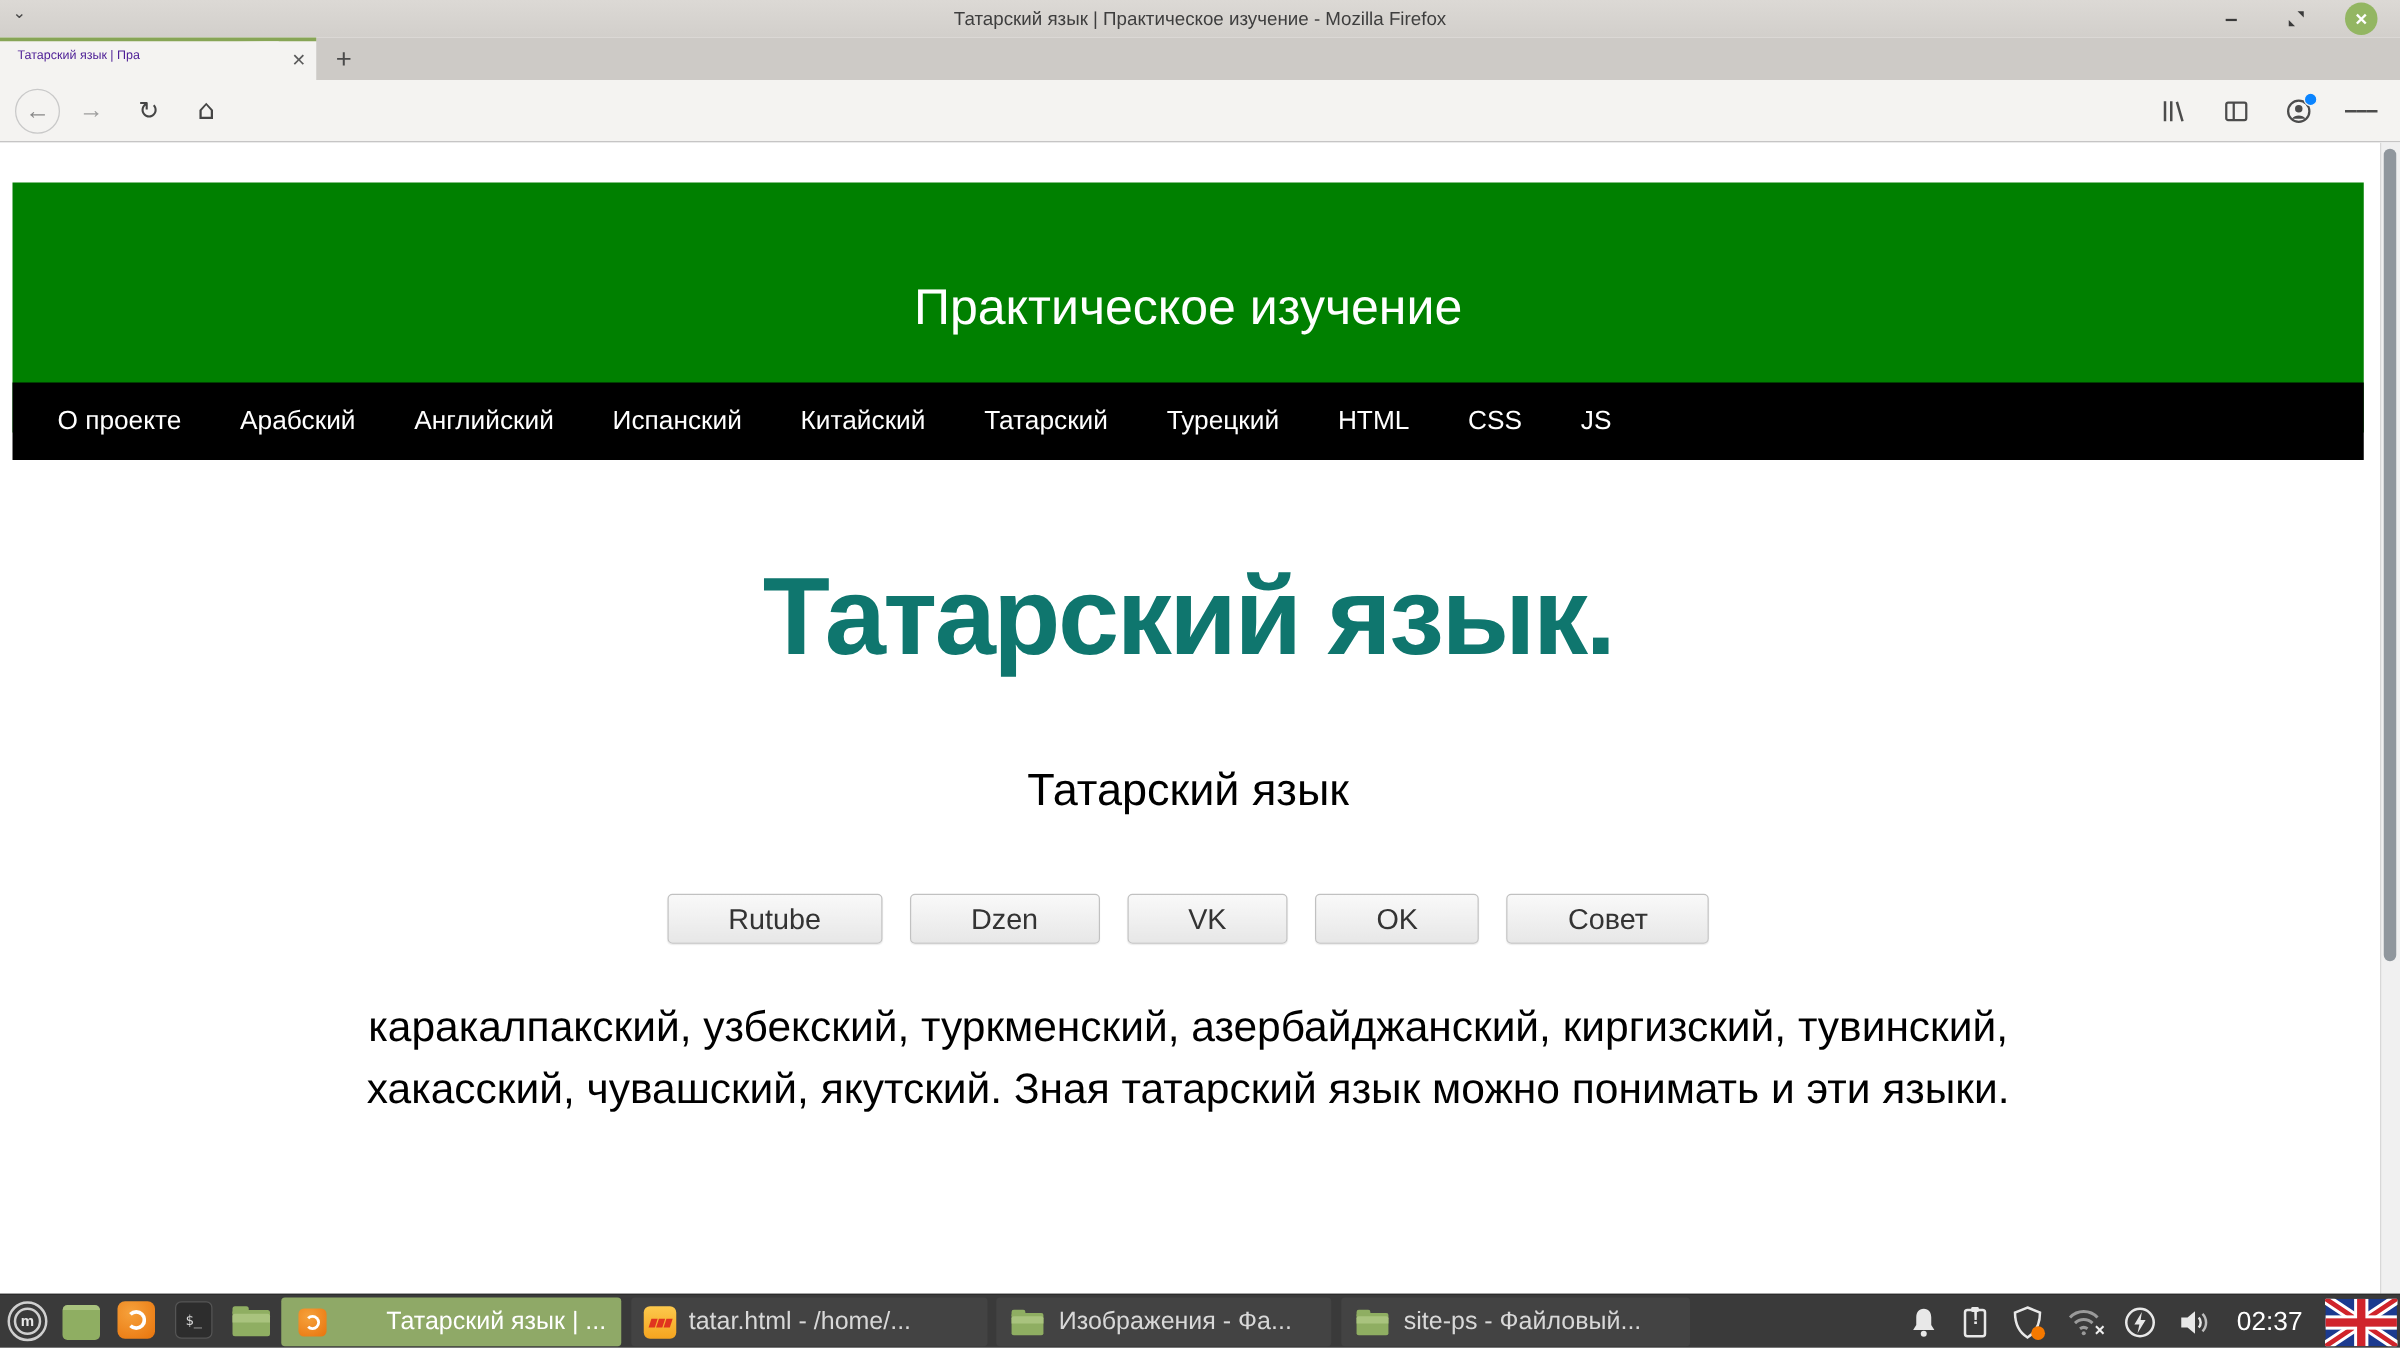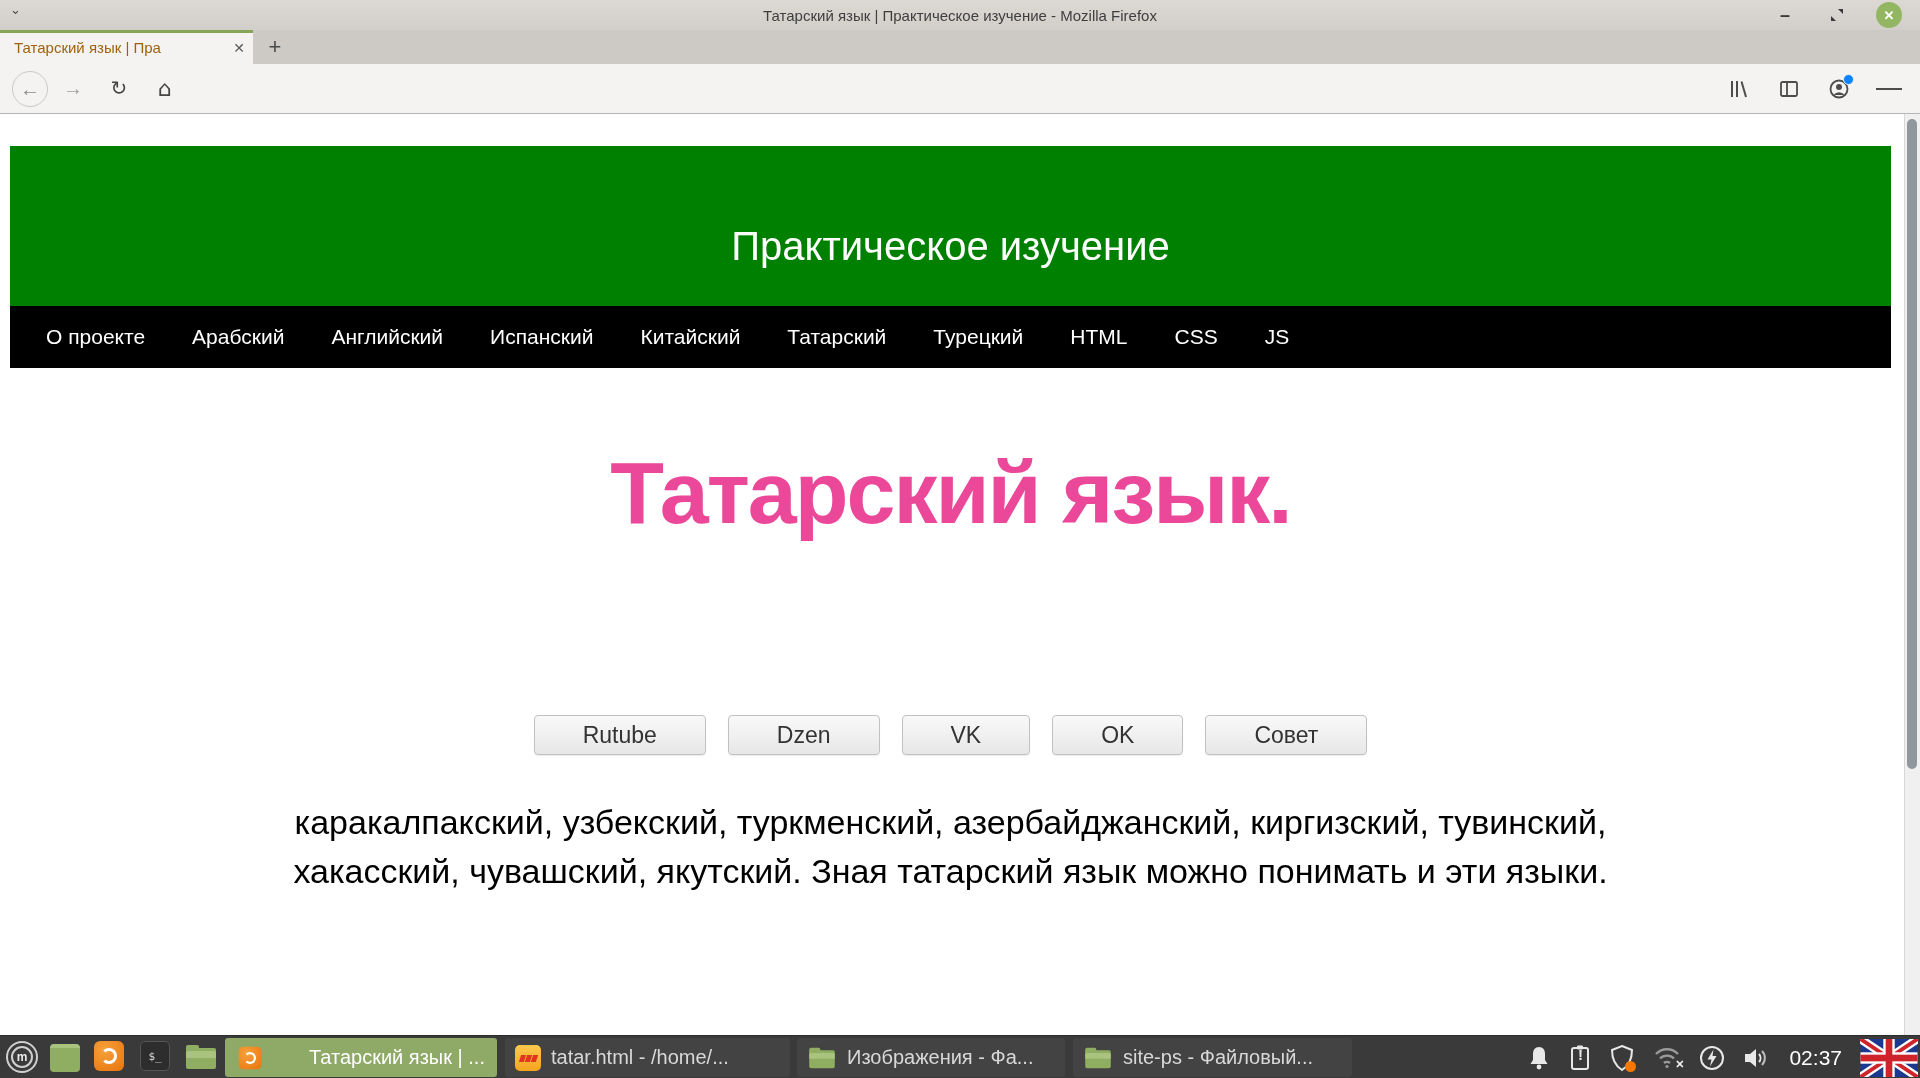--- a/index.html
+++ b/index.html
@@ -15,21 +15,21 @@
   .wc{width:26px;height:26px;display:flex;align-items:center;justify-content:center;}
   .wc-min{font-size:18px;font-weight:bold;color:#3a3a3a;line-height:10px;}
   .wc-max svg{display:block;}
   .wc-close{width:26px;height:26px;border-radius:50%;background:#93b662;color:#fff;
             font-size:13px;font-weight:bold;display:flex;align-items:center;justify-content:center;}
 
   
   .tabbar{position:absolute;left:0;top:30px;width:1920px;height:34px;background:#cdcac6;}
   .tab{position:absolute;left:0;top:0;width:253px;height:34px;background:#f4f3f1;
        border-top:3px solid #87a556;box-sizing:border-box;overflow:hidden;}
-  .tab-label{position:absolute;left:14px;top:6px;font-size:15px;color:#a16207;white-space:nowrap;}
+  .tab-label{position:absolute;left:14px;top:6px;font-size:10px;color:#4c1d95;white-space:nowrap;}
   .tab-fade{position:absolute;right:30px;top:0;width:34px;height:34px;
             background:linear-gradient(to right,rgba(244,243,241,0),#f4f3f1 70%);}
   .tab-close{position:absolute;right:8px;top:7px;font-size:14px;color:#5a5a5a;}
   .newtab{position:absolute;left:258px;top:2px;width:34px;height:30px;display:flex;align-items:center;
           justify-content:center;font-size:22px;color:#4a4a4a;}
 
   
   .toolbar{position:absolute;left:0;top:64px;width:1920px;height:50px;background:#f4f3f1;
            border-bottom:1px solid #b6b6b6;box-sizing:border-box;}
   .tool-btn{position:absolute;top:7px;width:34px;height:34px;display:flex;align-items:center;
@@ -56,21 +56,21 @@
 
   
   .viewport{position:absolute;left:0;top:114px;width:1920px;height:921px;background:#fff;overflow:hidden;}
   .banner{position:absolute;left:10px;right:29px;top:32px;height:200px;background:#008000;
           display:flex;align-items:center;justify-content:center;}
   .banner-title{color:#fff;font-size:40px;}
   .sitenav{position:absolute;left:10px;right:29px;top:192px;height:62px;background:#000;
            display:flex;align-items:center;gap:47px;padding-left:36px;box-sizing:border-box;}
   .navlink{color:#fff;font-size:21px;text-decoration:none;white-space:nowrap;}
   .h1{position:absolute;left:0;right:19px;top:335px;text-align:center;font-size:88px;line-height:88px;
-      font-weight:bold;color:#ec4899;letter-spacing:-2px;}
+      font-weight:bold;color:#0f766e;letter-spacing:-2px;}
   .h2{position:absolute;left:0;right:19px;top:498px;text-align:center;font-size:36px;line-height:40px;color:#000;}
   .btnrow{position:absolute;left:0;right:19px;top:601px;display:flex;justify-content:center;gap:22px;}
   .linkbtn{height:40px;padding:0 48px;font-size:23px;color:#333;font-family:"Liberation Sans",sans-serif;
            background:linear-gradient(#f9f9f9,#e7e7e7);border:1px solid #c1c1c1;border-radius:4px;
            box-shadow:0 1px 1px rgba(0,0,0,.08);}
   .para{position:absolute;left:10px;right:29px;top:684px;text-align:center;font-size:34px;line-height:49px;color:#000;}
   .para div{white-space:nowrap;}
 
   
   .scrollbar{position:absolute;right:0;top:0;width:16px;height:921px;background:#f0f0f0;
@@ -206,20 +206,21 @@
       <a class="navlink">Испанский</a>
       <a class="navlink">Китайский</a>
       <a class="navlink">Татарский</a>
       <a class="navlink">Турецкий</a>
       <a class="navlink">HTML</a>
       <a class="navlink">CSS</a>
       <a class="navlink">JS</a>
     </div>
 
     <div class="h1">Татарский язык.</div>
+    <div class="h2">Татарский язык</div>
 
     <div class="btnrow">
       <button class="linkbtn">Rutube</button>
       <button class="linkbtn">Dzen</button>
       <button class="linkbtn">VK</button>
       <button class="linkbtn">OK</button>
       <button class="linkbtn">Совет</button>
     </div>
 
     <div class="para">

